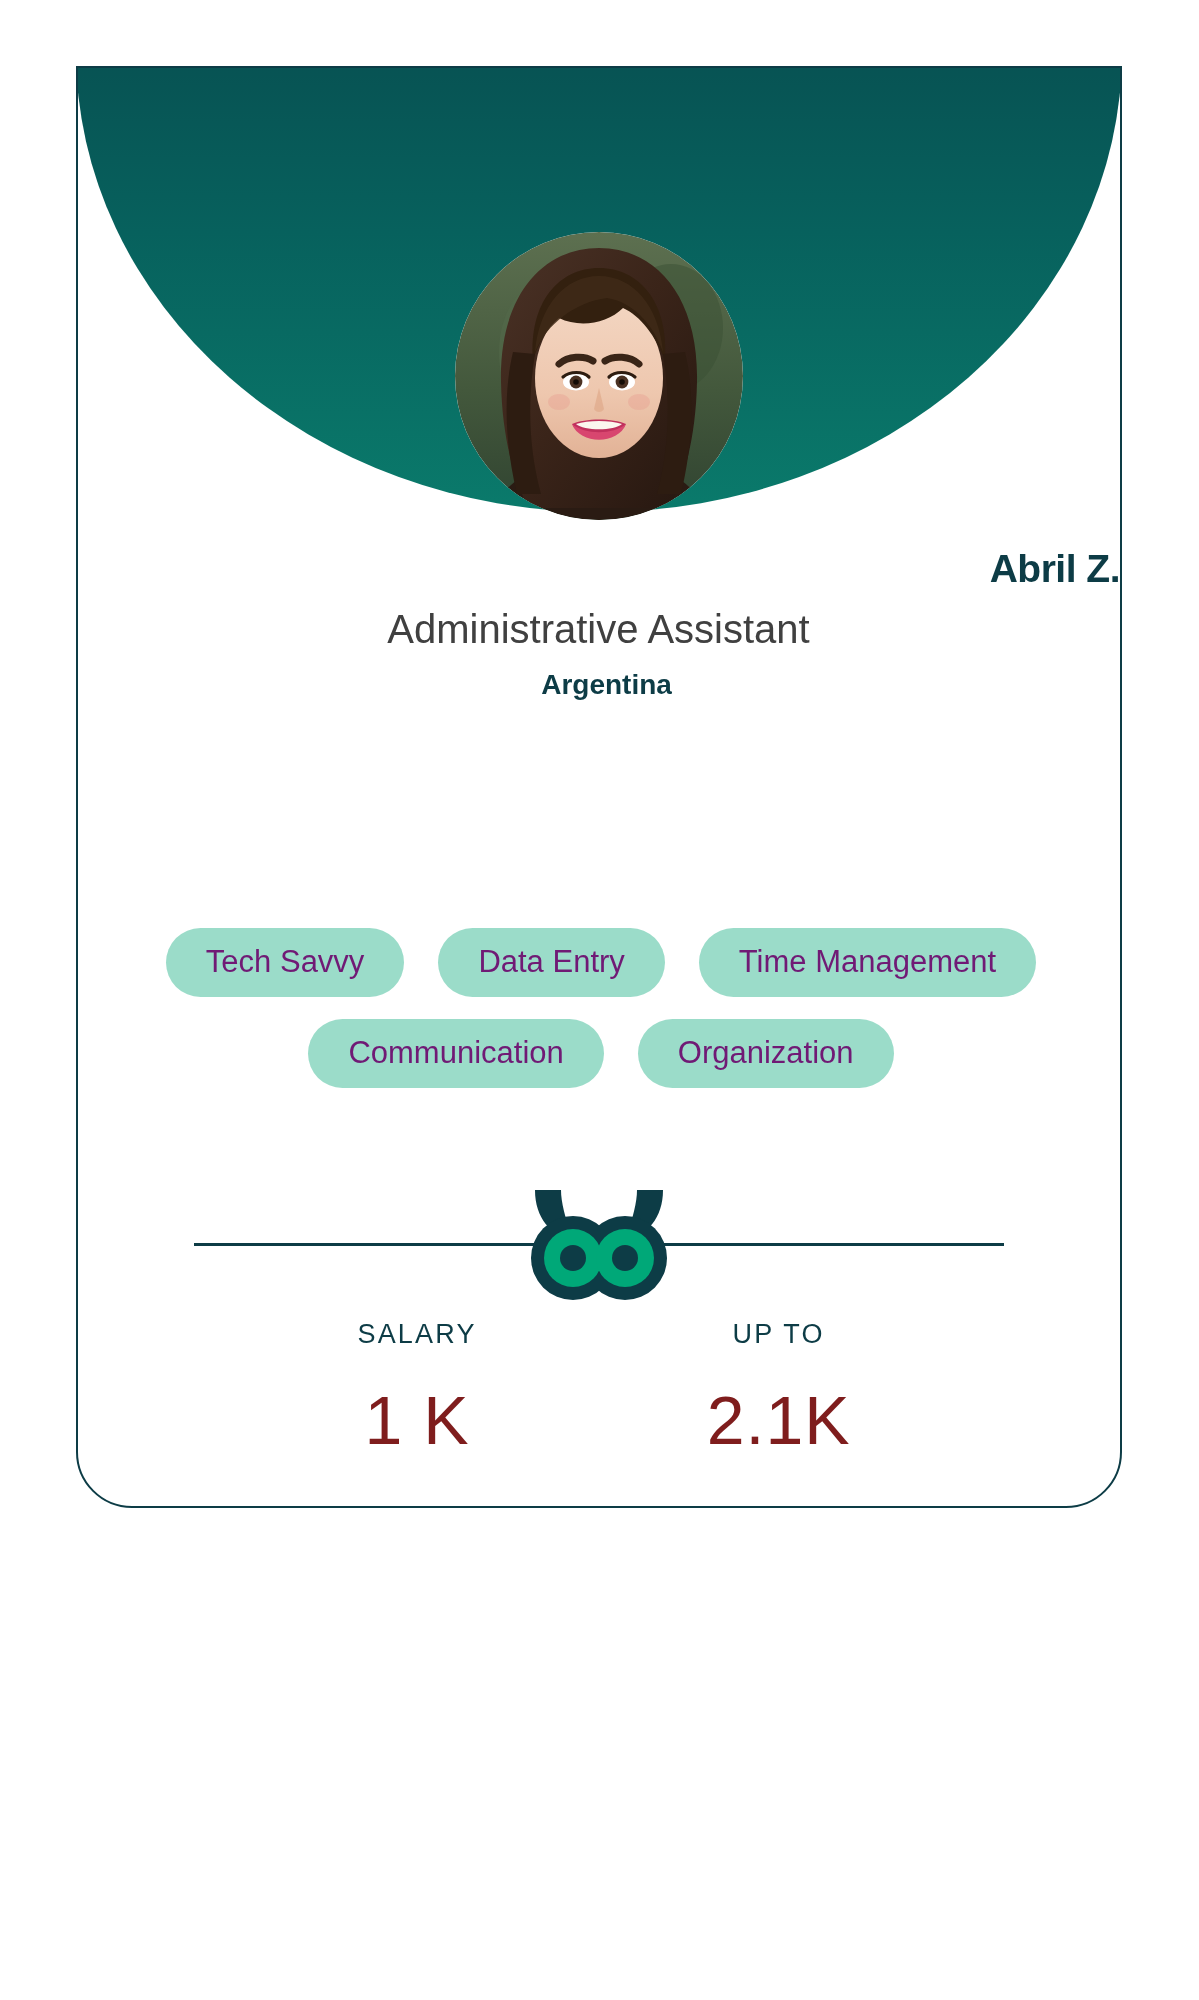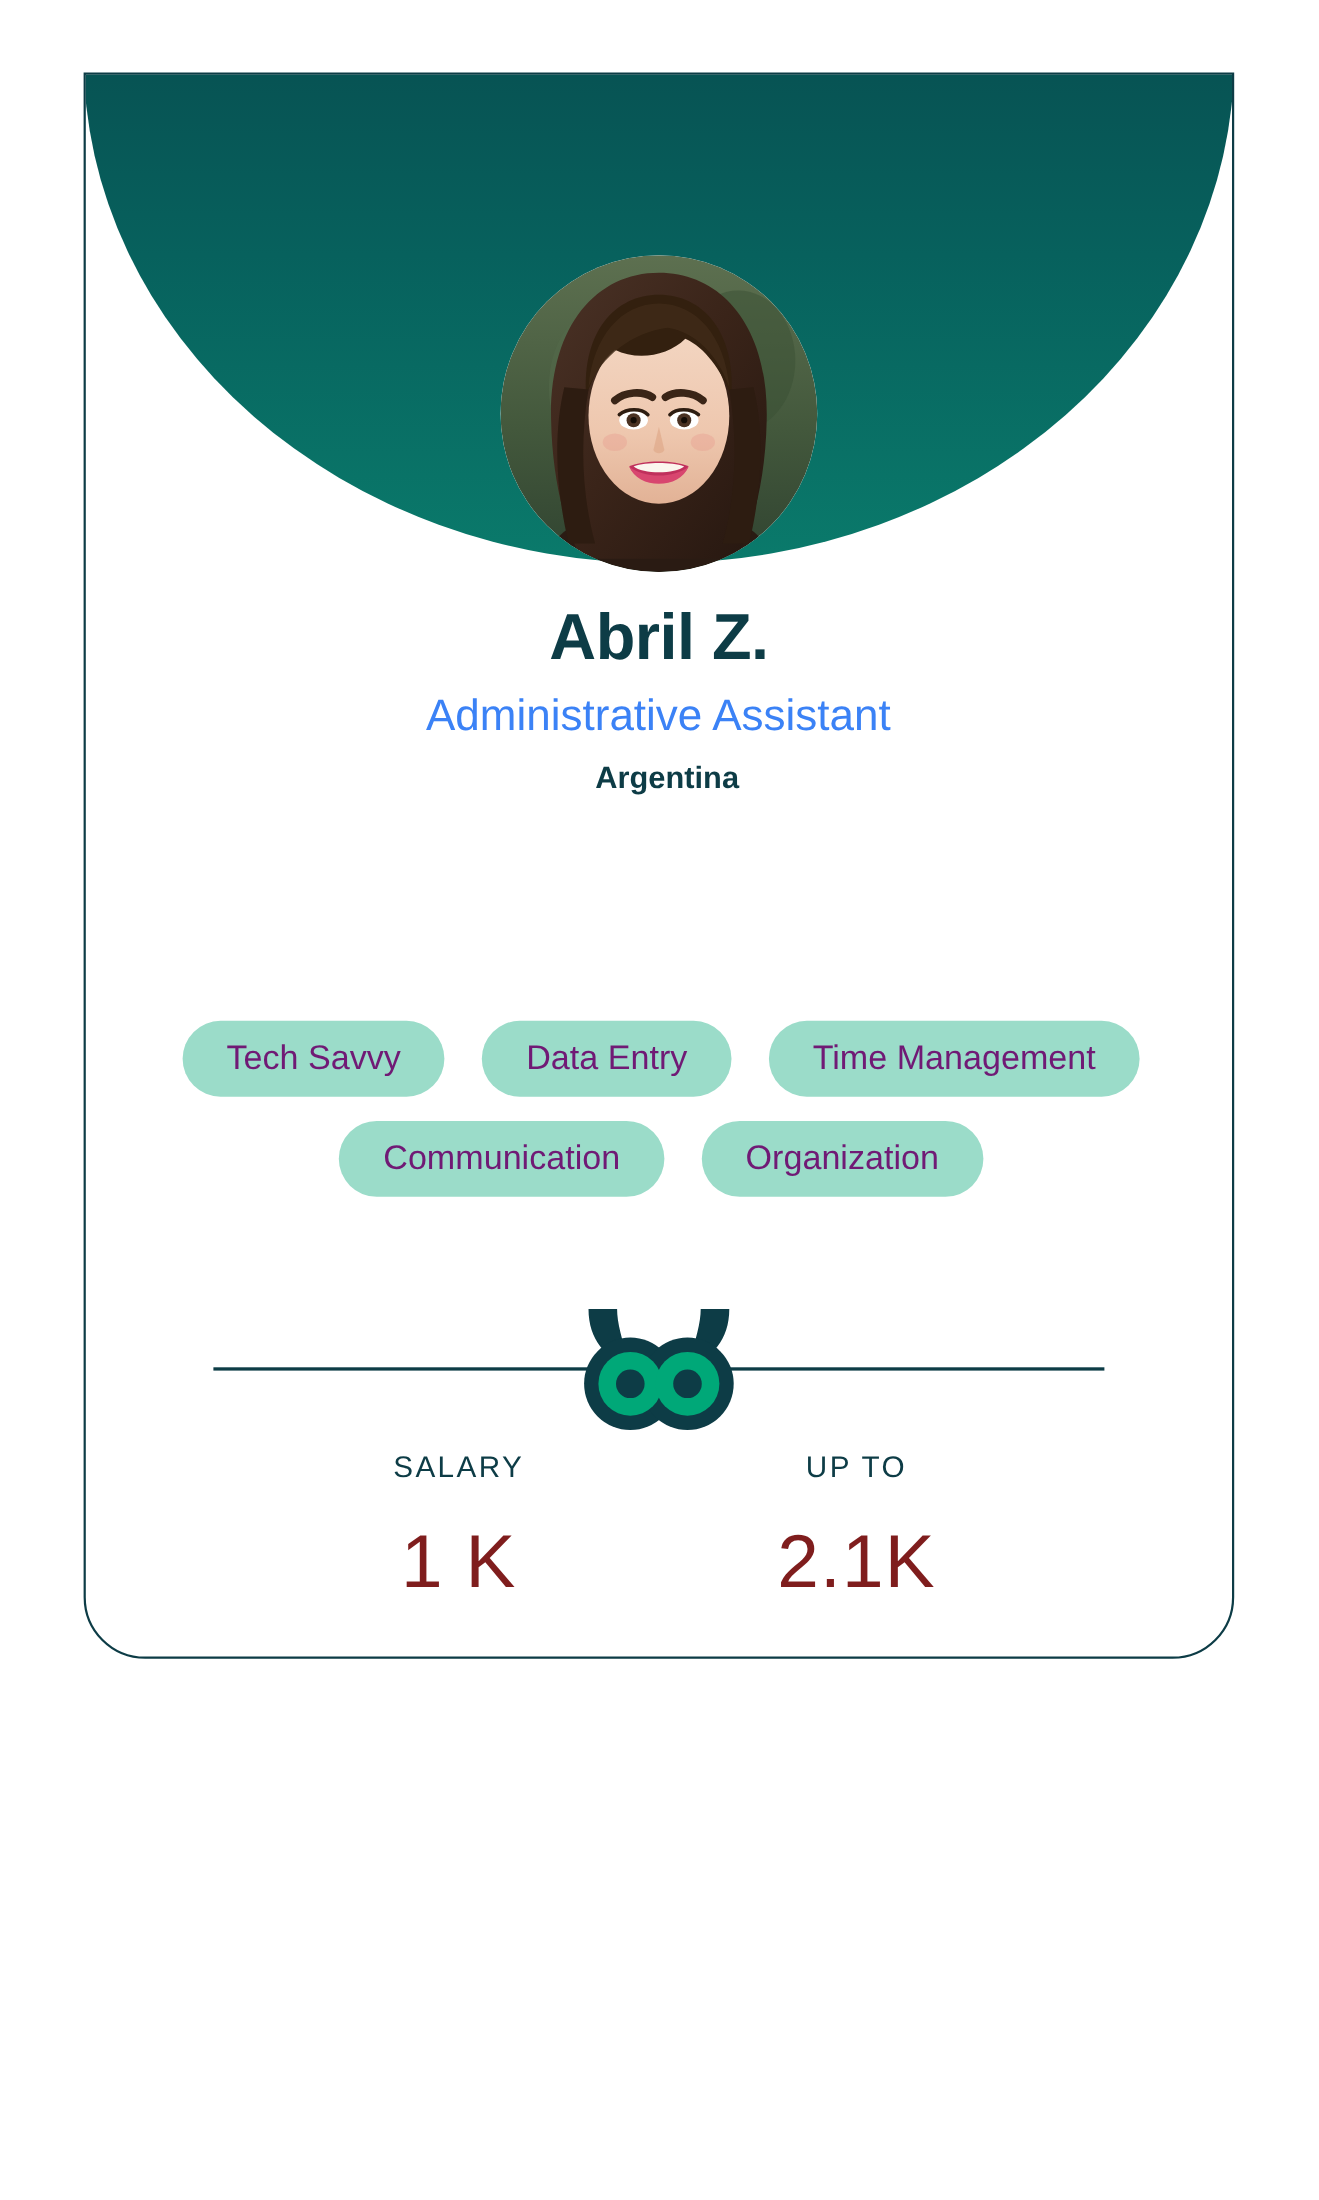--- a/index.html
+++ b/index.html
@@ -72,31 +72,32 @@
 
   
   .identity {
     position: absolute;
     left: 0;
     top: 480px;
     width: 100%;
     text-align: center;
   }
   .person-name {
-    font-size: 59px;
+    font-size: 39px;
     font-weight: 700;
     color: #0d3c46;
     letter-spacing: -0.5px;
     line-height: 1.08;
     margin: 0;
+    text-align: right;
   }
   .person-role {
     font-size: 40px;
     font-weight: 400;
-    color: #3b82f6;
+    color: #404040;
     line-height: 1.25;
     margin: 14px 1px 0 0;
   }
   .person-country {
     font-size: 28px;
     font-weight: 700;
     color: #0d3c46;
     line-height: 1.2;
     margin: 14px 0 0 0;
     padding-left: 15px;

